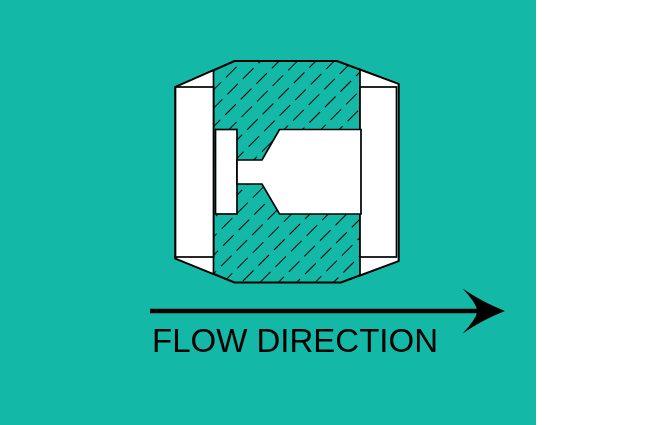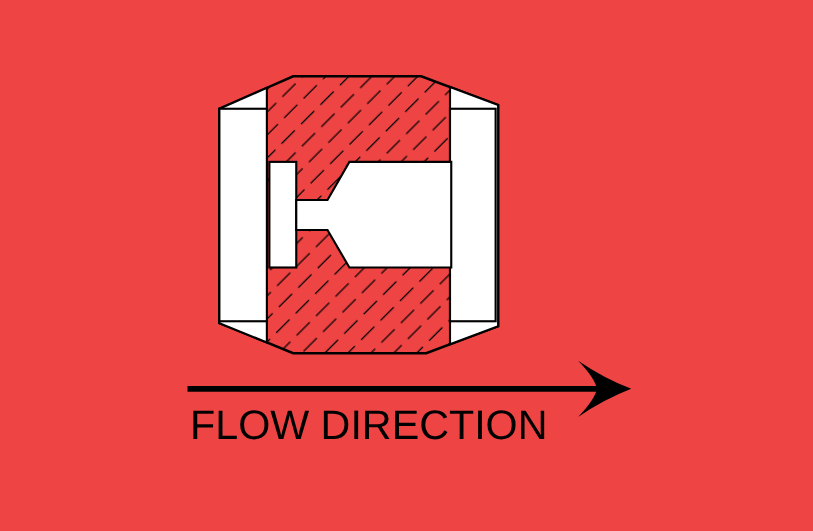--- a/index.html
+++ b/index.html
@@ -1,20 +1,20 @@
 <!DOCTYPE html>
 <html><head>
 <meta charset="utf-8">
 <style>
   html, body { margin: 0; padding: 0; background: #ffffff; }
   .stage {
     position: relative;
-    width: 650px;
+    width: 536px;
     height: 425px;
-    background: #ef4444;
+    background: #14b8a6;
     overflow: hidden;
   }
   svg { display: block; }
   .body-outline { fill: url(#hatch); stroke: #000; stroke-width: 2; stroke-linejoin: miter; }
   .white-piece  { fill: #fff; stroke: #000; stroke-width: 1.7; stroke-linejoin: miter; }
   .flow-label {
     font-family: "Liberation Sans", sans-serif;
     font-size: 33px;
     fill: #000;
   }

